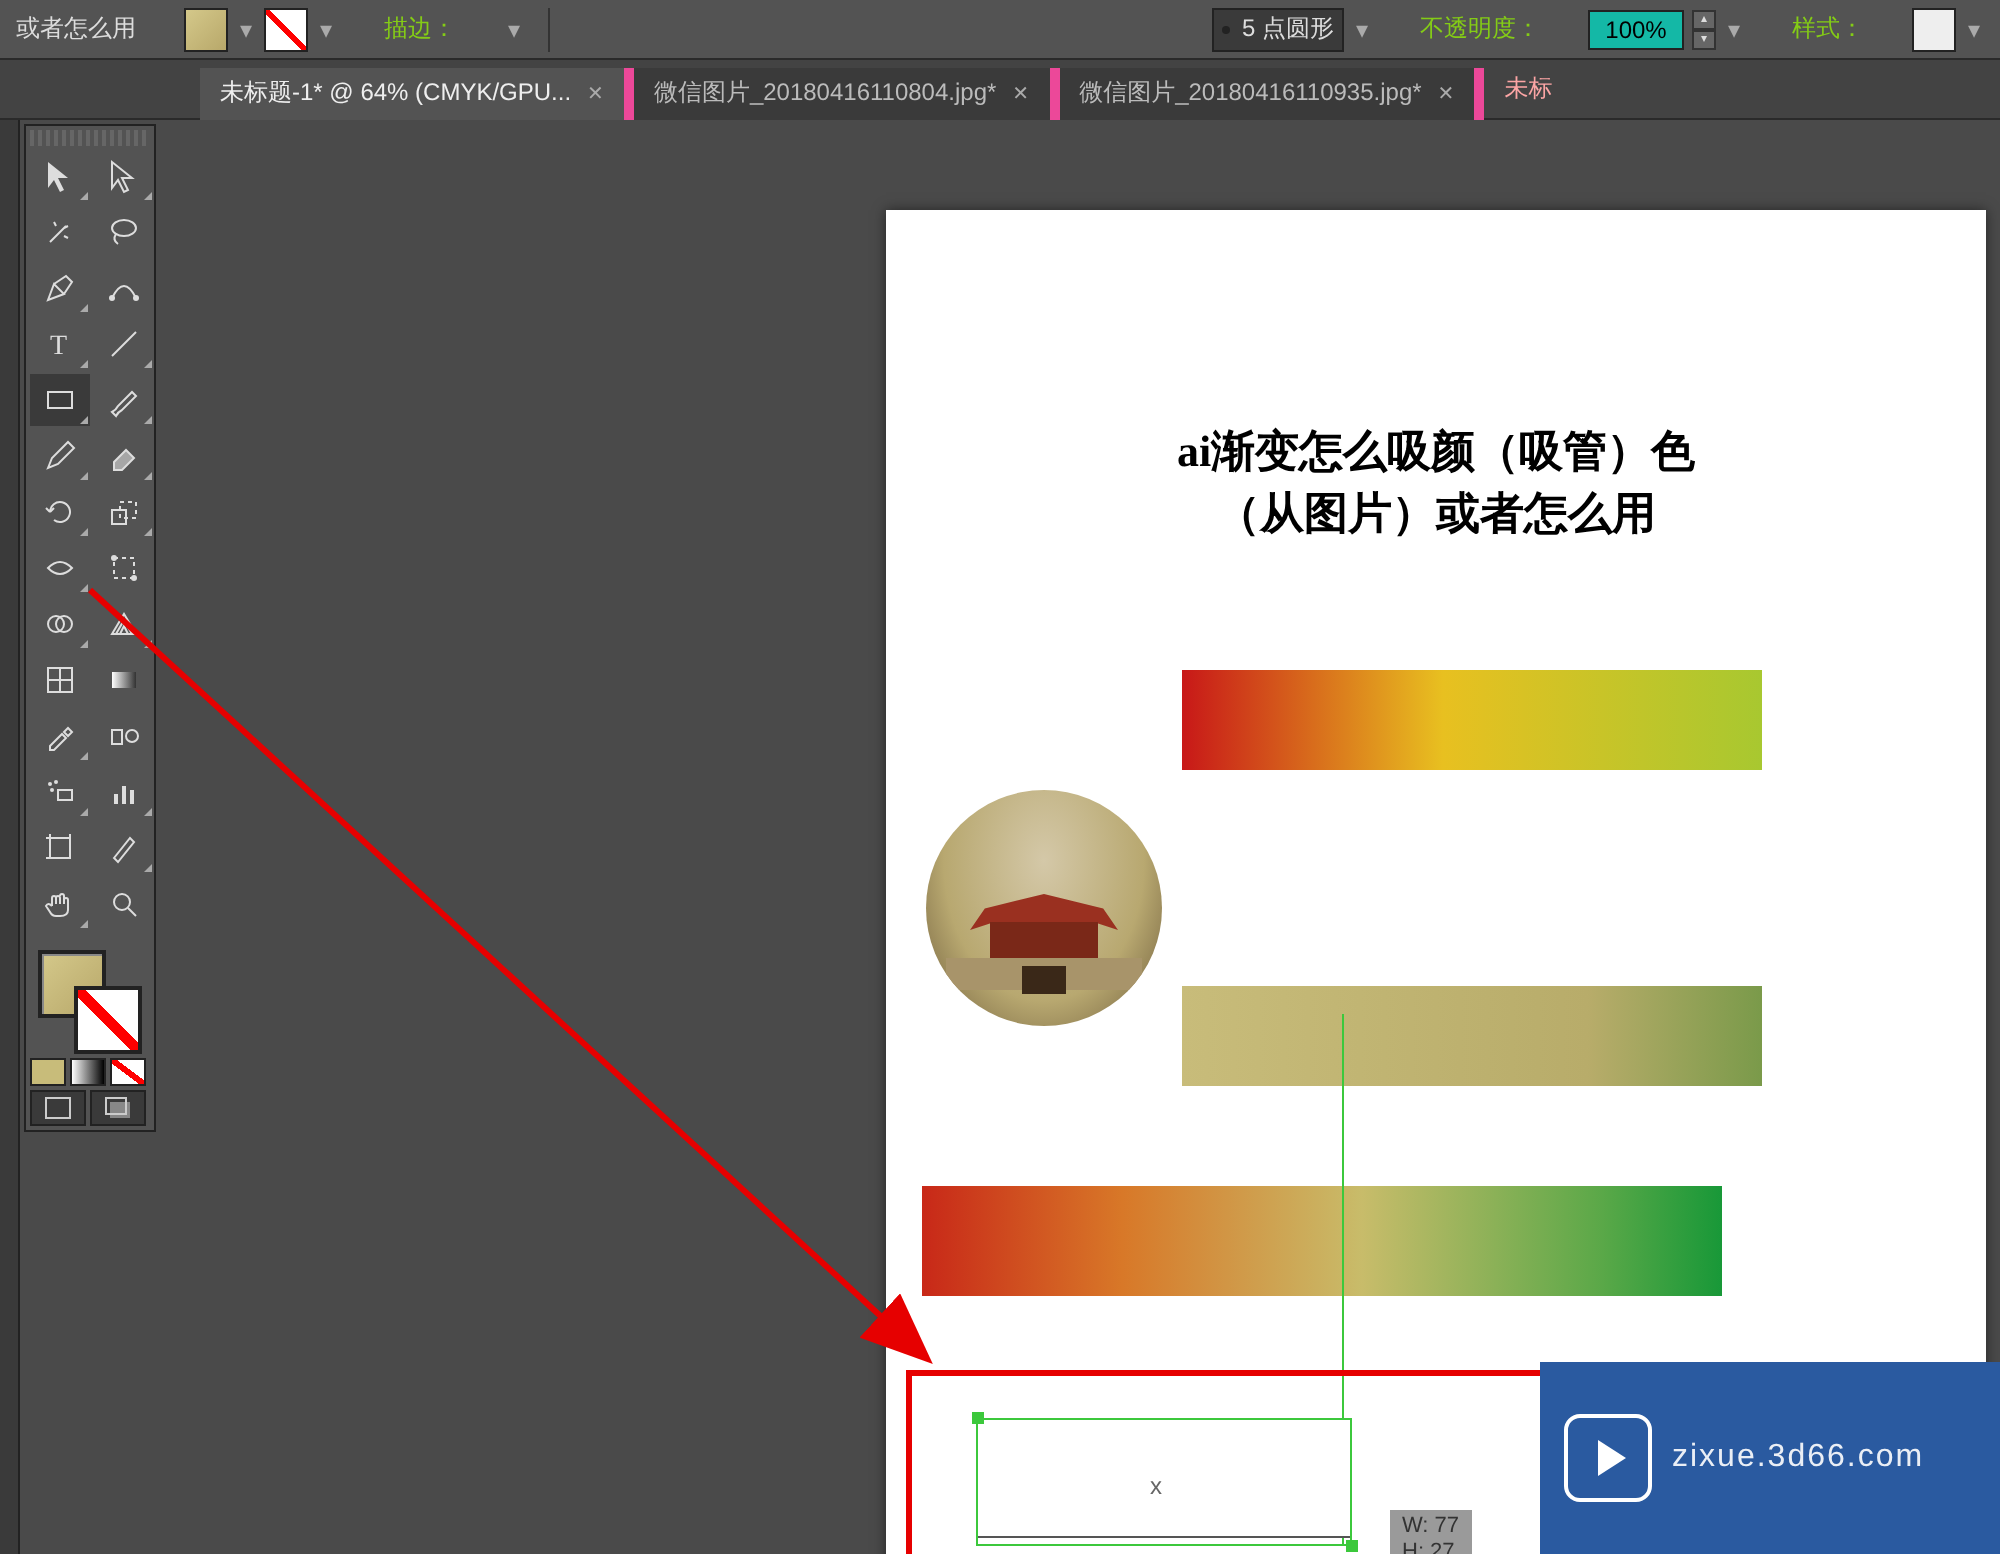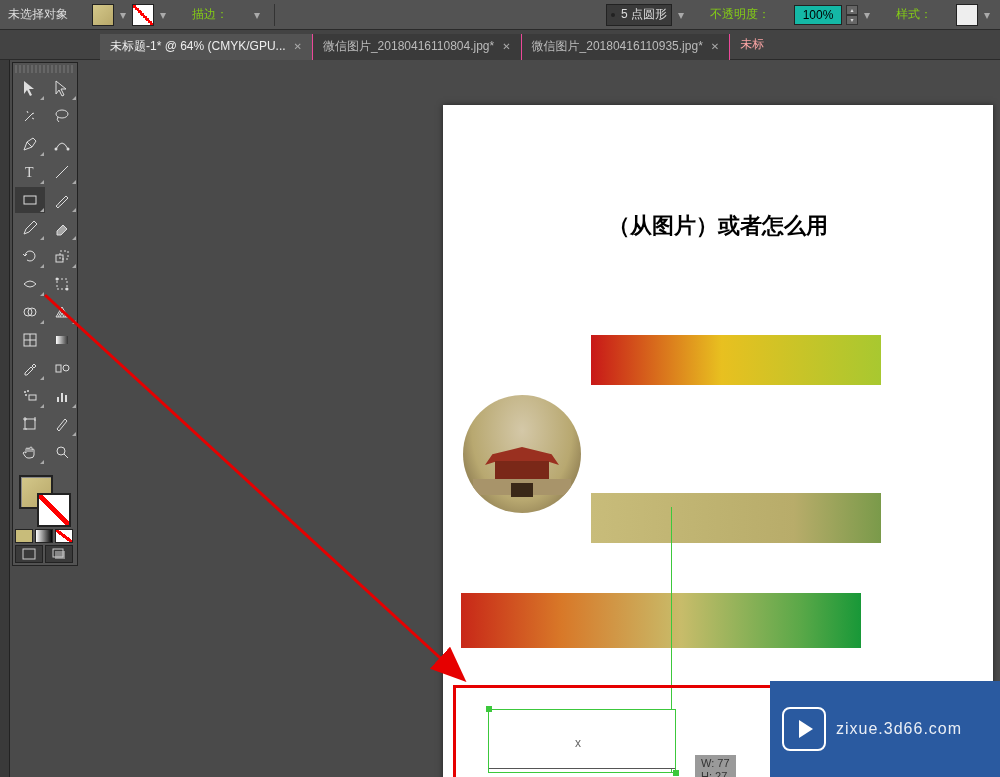--- a/index.html
+++ b/index.html
@@ -17,21 +17,21 @@
   .divider-v { width: 1px; height: 22px; background: #333; margin: 0 8px; }
   .stroke-input { display: flex; align-items: center; background: #3a3a3a; border: 1px solid #222; height: 22px; padding: 0 4px; gap: 6px; color: #ddd; }
   .stroke-input .dot { display:inline-block;width:4px;height:4px;border-radius:50%;background:#222; }
   .num-field { width: 48px; height: 20px; background: #14b8a6; color: #000; border: 1px solid #222; text-align: center; font-size: 12px; }
   .updown { display: flex; flex-direction: column; height: 20px; }
   .updown div { width: 12px; height: 10px; background: #666; border: 1px solid #333; font-size: 6px; text-align: center; line-height: 8px; color: #ddd; cursor: pointer; }
   .style-swatch { width: 22px; height: 22px; background: #eee; border: 1px solid #222; }
   
   
   .tab-bar { background: #434343; height: 30px; display: flex; align-items: center; padding-left: 100px; border-bottom: 1px solid #2a2a2a; }
-  .tab { background: #3a3a3a; color: #bbb; padding: 4px 10px; font-size: 12px; display: flex; align-items: center; gap: 8px; border-right: 1px solid #ec4899; height: 26px; margin-top: 4px; }
+  .tab { background: #3a3a3a; color: #bbb; padding: 4px 10px; font-size: 12px; display: flex; align-items: center; gap: 8px; border-right: 5px solid #ec4899; height: 26px; margin-top: 4px; }
   .tab.active { background: #535353; color: #eee; }
   .tab .close { color: #aaa; cursor: pointer; font-size: 10px; }
   .tab-overflow { color: #fca5a5; padding: 4px 10px; }
   
   
   .panel-strip { position: absolute; left: 0; top: 60px; width: 10px; height: 717px; background: #3a3a3a; border-right: 1px solid #222; }
 
   
   .toolbox { position: absolute; left: 12px; top: 62px; width: 66px; background: #535353; border: 1px solid #222; padding: 2px; }
   .grip { height: 8px; background: repeating-linear-gradient(90deg, #666 0 2px, #535353 2px 4px); margin-bottom: 2px; }
@@ -92,21 +92,21 @@
   .wm-text .big { font-size: 26px; font-weight: 600; }
   .wm-text .small { font-size: 16px; opacity: .9; letter-spacing: 1px; }
   
   
   .arrow-svg { position: absolute; left: 0; top: 0; width: 1000px; height: 777px; pointer-events: none; }
 </style>
 </head>
 <body>
 
 <div class="top-bar">
-  <span class="status-label">未选择对象</span>
+  <span class="status-label">或者怎么用</span>
   <span class="swatch gold"></span>
   <span class="mini-down">▾</span>
   <span class="swatch red-diag"></span>
   <span class="mini-down">▾</span>
   <span class="orange-label">描边：</span>
   <span class="mini-down">▾</span>
   <div class="divider-v"></div>
   <div style="flex:1"></div>
   <div class="stroke-input">
     <span class="dot"></span>
@@ -350,20 +350,21 @@
           <rect x="3" y="3" width="10" height="8" fill="#888"></rect>
           <rect x="1" y="1" width="10" height="8" fill="none" stroke="#ccc"></rect>
         </svg>
       </div>
   </div>
 </div>
 
 <div class="canvas-wrap">
   <div class="artboard">
     <div class="art-title">
+      <div>ai渐变怎么吸颜（吸管）色</div>
       <div>（从图片）或者怎么用</div>
     </div>
     <div class="bar1"></div>
     <div class="circle">
       <div class="temple-roof"></div>
       <div class="temple-body"></div>
       <div class="temple-wall"></div>
       <div class="temple-gate"></div>
     </div>
     <div class="bar2"></div>

